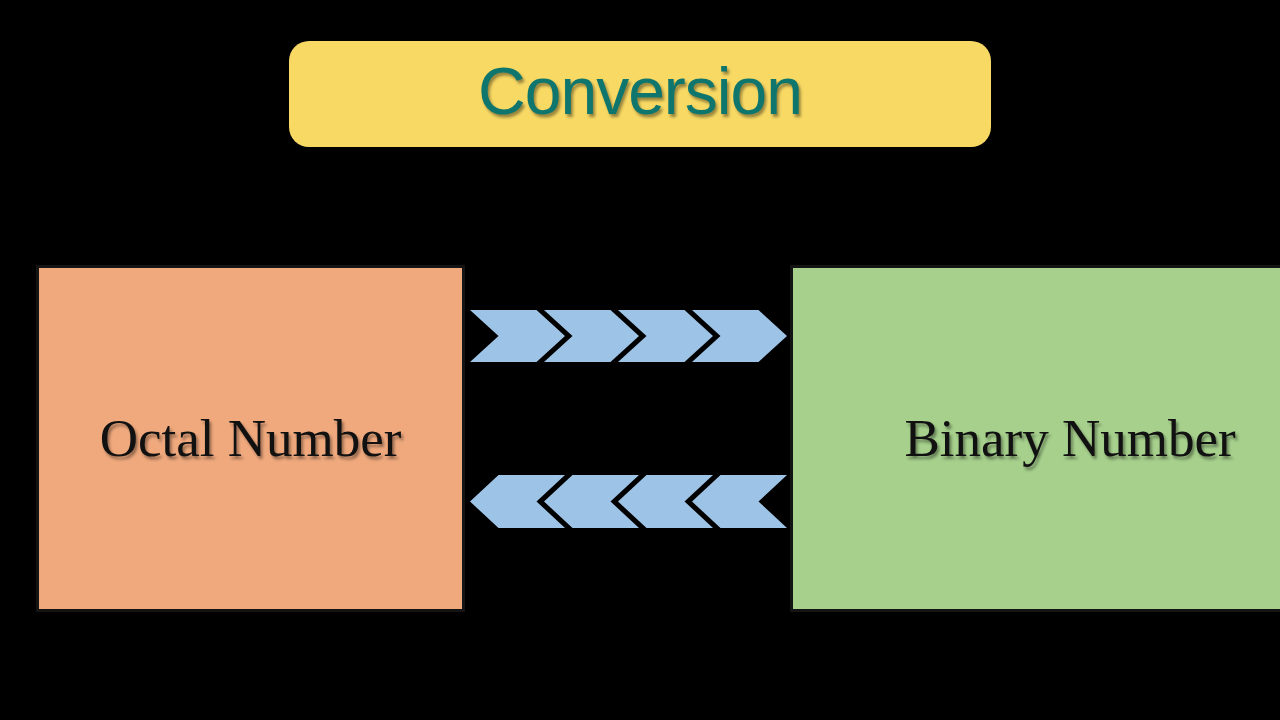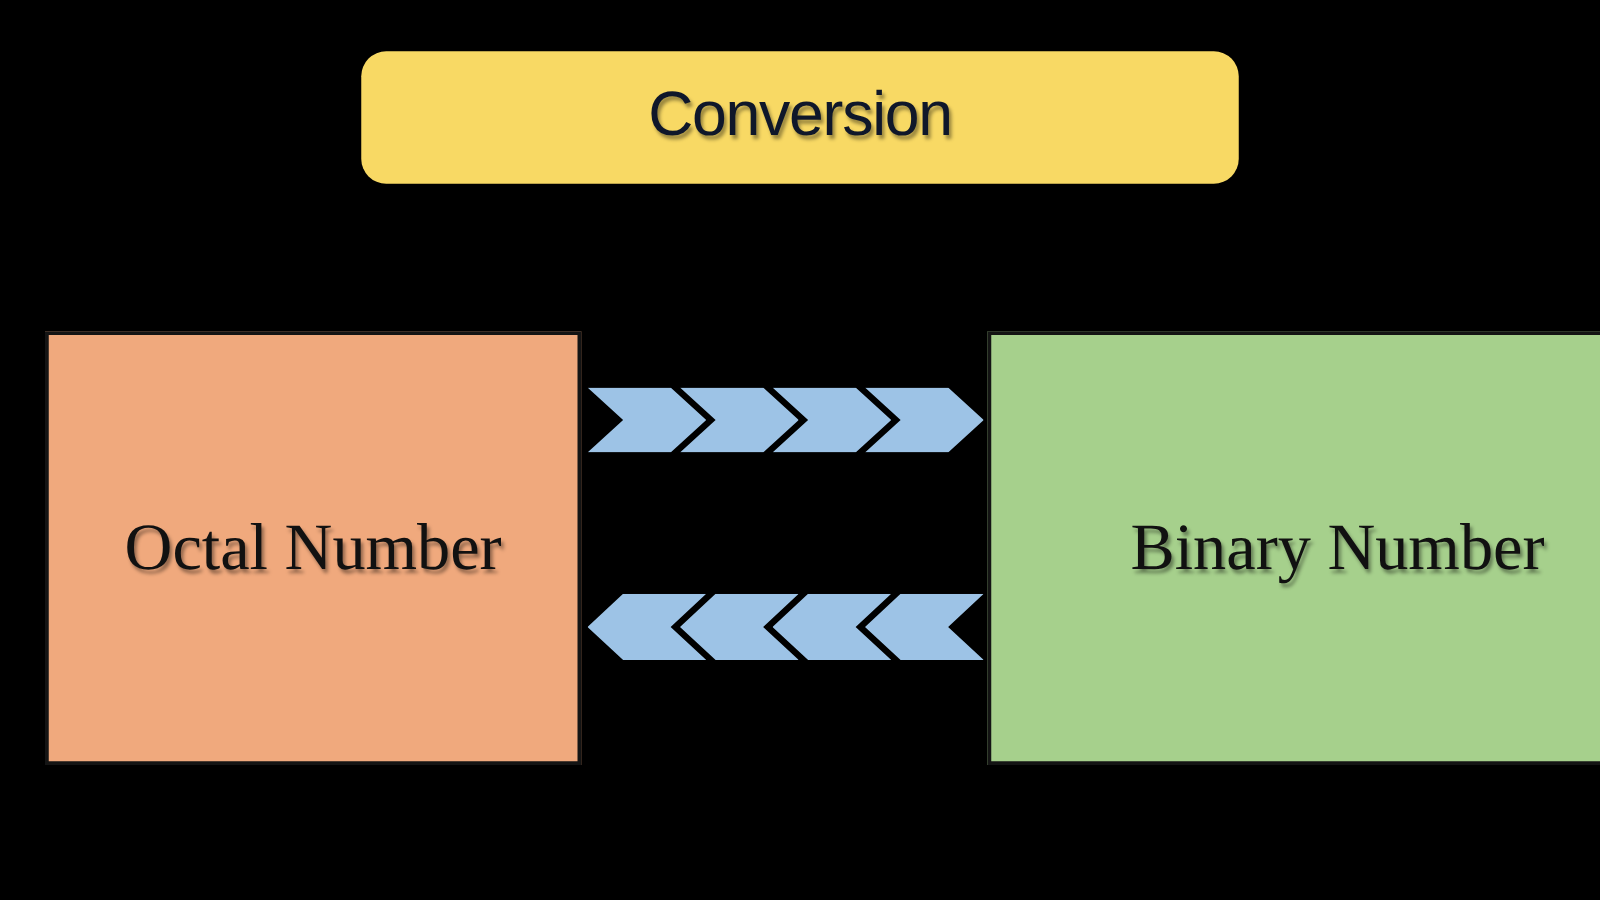--- a/index.html
+++ b/index.html
@@ -23,23 +23,23 @@
     top: 41px;
     width: 702px;
     height: 106px;
     background: var(--c-title, #F8D964);
     border-radius: 20px;
     display: flex;
     align-items: center;
     justify-content: center;
   }
   .title-box .label {
-    font-size: 50px;
+    font-size: 66px;
     line-height: 1;
-    color: #0f172a;
+    color: #0f766e;
     text-shadow: 2px 3px 3px rgba(0,0,0,0.40);
     letter-spacing: -1px;
     padding-bottom: 6px;
   }
 
   
   .node {
     position: absolute;
     top: 265px;
     height: 347px;

